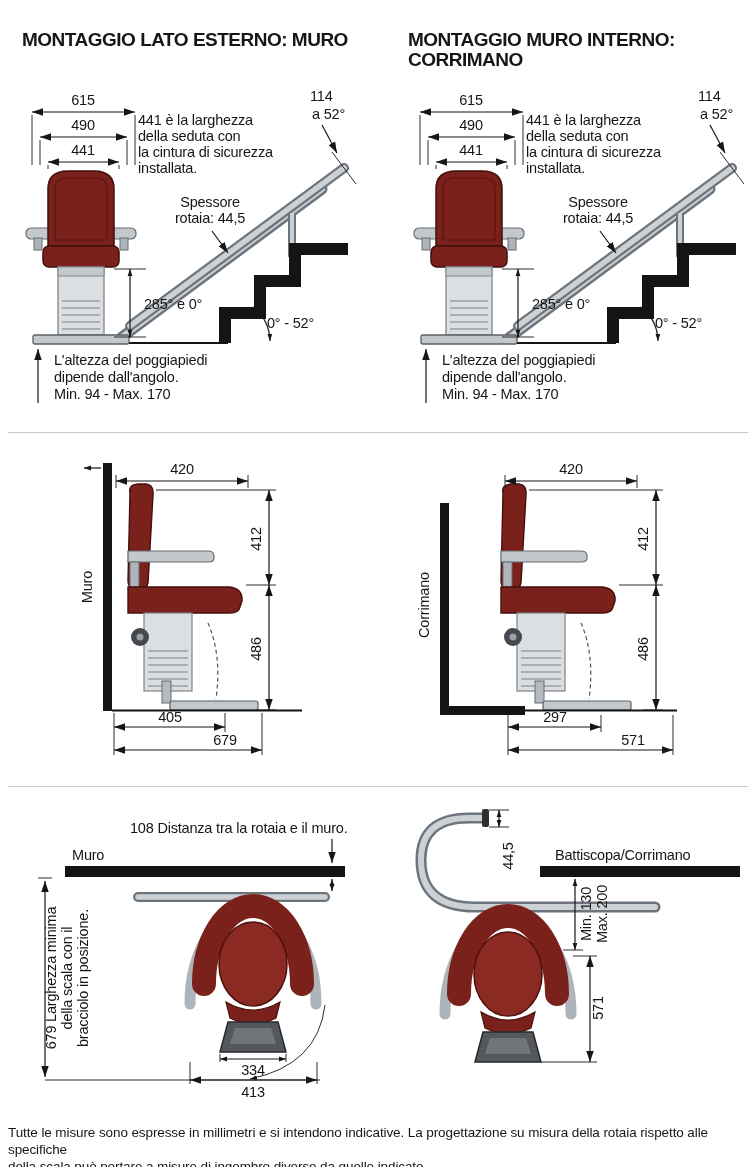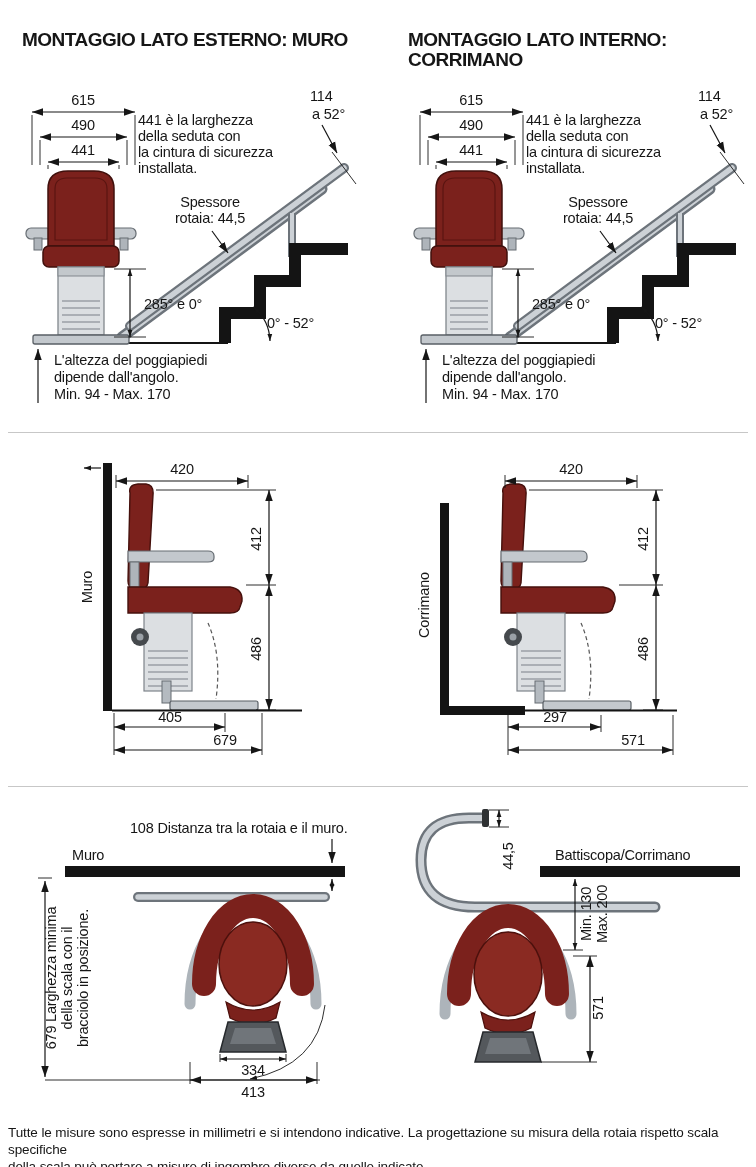--- a/index.html
+++ b/index.html
@@ -45,21 +45,21 @@
       <ellipse cx="233" cy="158" rx="34" ry="42" fill="#8a2a22" stroke="#4c100c" stroke-width="1.5"></ellipse>
       <path d="M206,196 Q233,212 260,196 L256,212 Q233,224 210,212 Z" fill="#7b211c" stroke="#4c100c" stroke-width="1.2"></path>
       <path d="M208,216 L258,216 L266,246 L200,246 Z" fill="#54585c" stroke="#26292c" stroke-width="1.5"></path>
       <path d="M215,222 L251,222 L256,238 L210,238 Z" fill="#70757a"></path>
     </g>
   </defs>
 </svg>
 
 <div class="abs heading" style="left:22px;top:30px">MONTAGGIO LATO ESTERNO: MURO</div>
 <div class="abs heading" style="left:408px;top:30px">
-  <div>MONTAGGIO LATO INTERNO:</div>
+  <div>MONTAGGIO MURO INTERNO:</div>
   <div>CORRIMANO</div>
 </div>
 
 <svg style="left:10px;top:85px" width="370" height="345" viewBox="0 0 370 345">
   <g id="topArt">
 
     <g>
       <line x1="112" y1="252" x2="312" y2="104" stroke="#6d747b" stroke-width="11" stroke-linecap="round"></line>
       <line x1="112" y1="252" x2="312" y2="104" stroke="#ccd1d6" stroke-width="6" stroke-linecap="round"></line>
       <line x1="120" y1="241" x2="334" y2="83" stroke="#6d747b" stroke-width="10" stroke-linecap="round"></line>
@@ -251,15 +251,15 @@
     <text transform="rotate(-90 202 114)" x="202" y="114" text-anchor="middle">Max. 200</text>
   </g>
   <g>
     <path class="ext" d="M168,156 H192 M136,262 H192"></path>
     <line class="dim" x1="185" y1="156" x2="185" y2="262" marker-start="url(#ar)" marker-end="url(#ar)"></line>
     <text transform="rotate(-90 198 208)" x="198" y="208" text-anchor="middle">571</text>
   </g>
 </svg>
 
 <div class="footer">
-  <div>Tutte le misure sono espresse in millimetri e si intendono indicative. La progettazione su misura della rotaia rispetto scala specifiche</div>
+  <div>Tutte le misure sono espresse in millimetri e si intendono indicative. La progettazione su misura della rotaia rispetto alle specifiche</div>
   <div>della scala può portare a misure di ingombro diverse da quelle indicate.</div>
 </div>
 
 </body></html>

